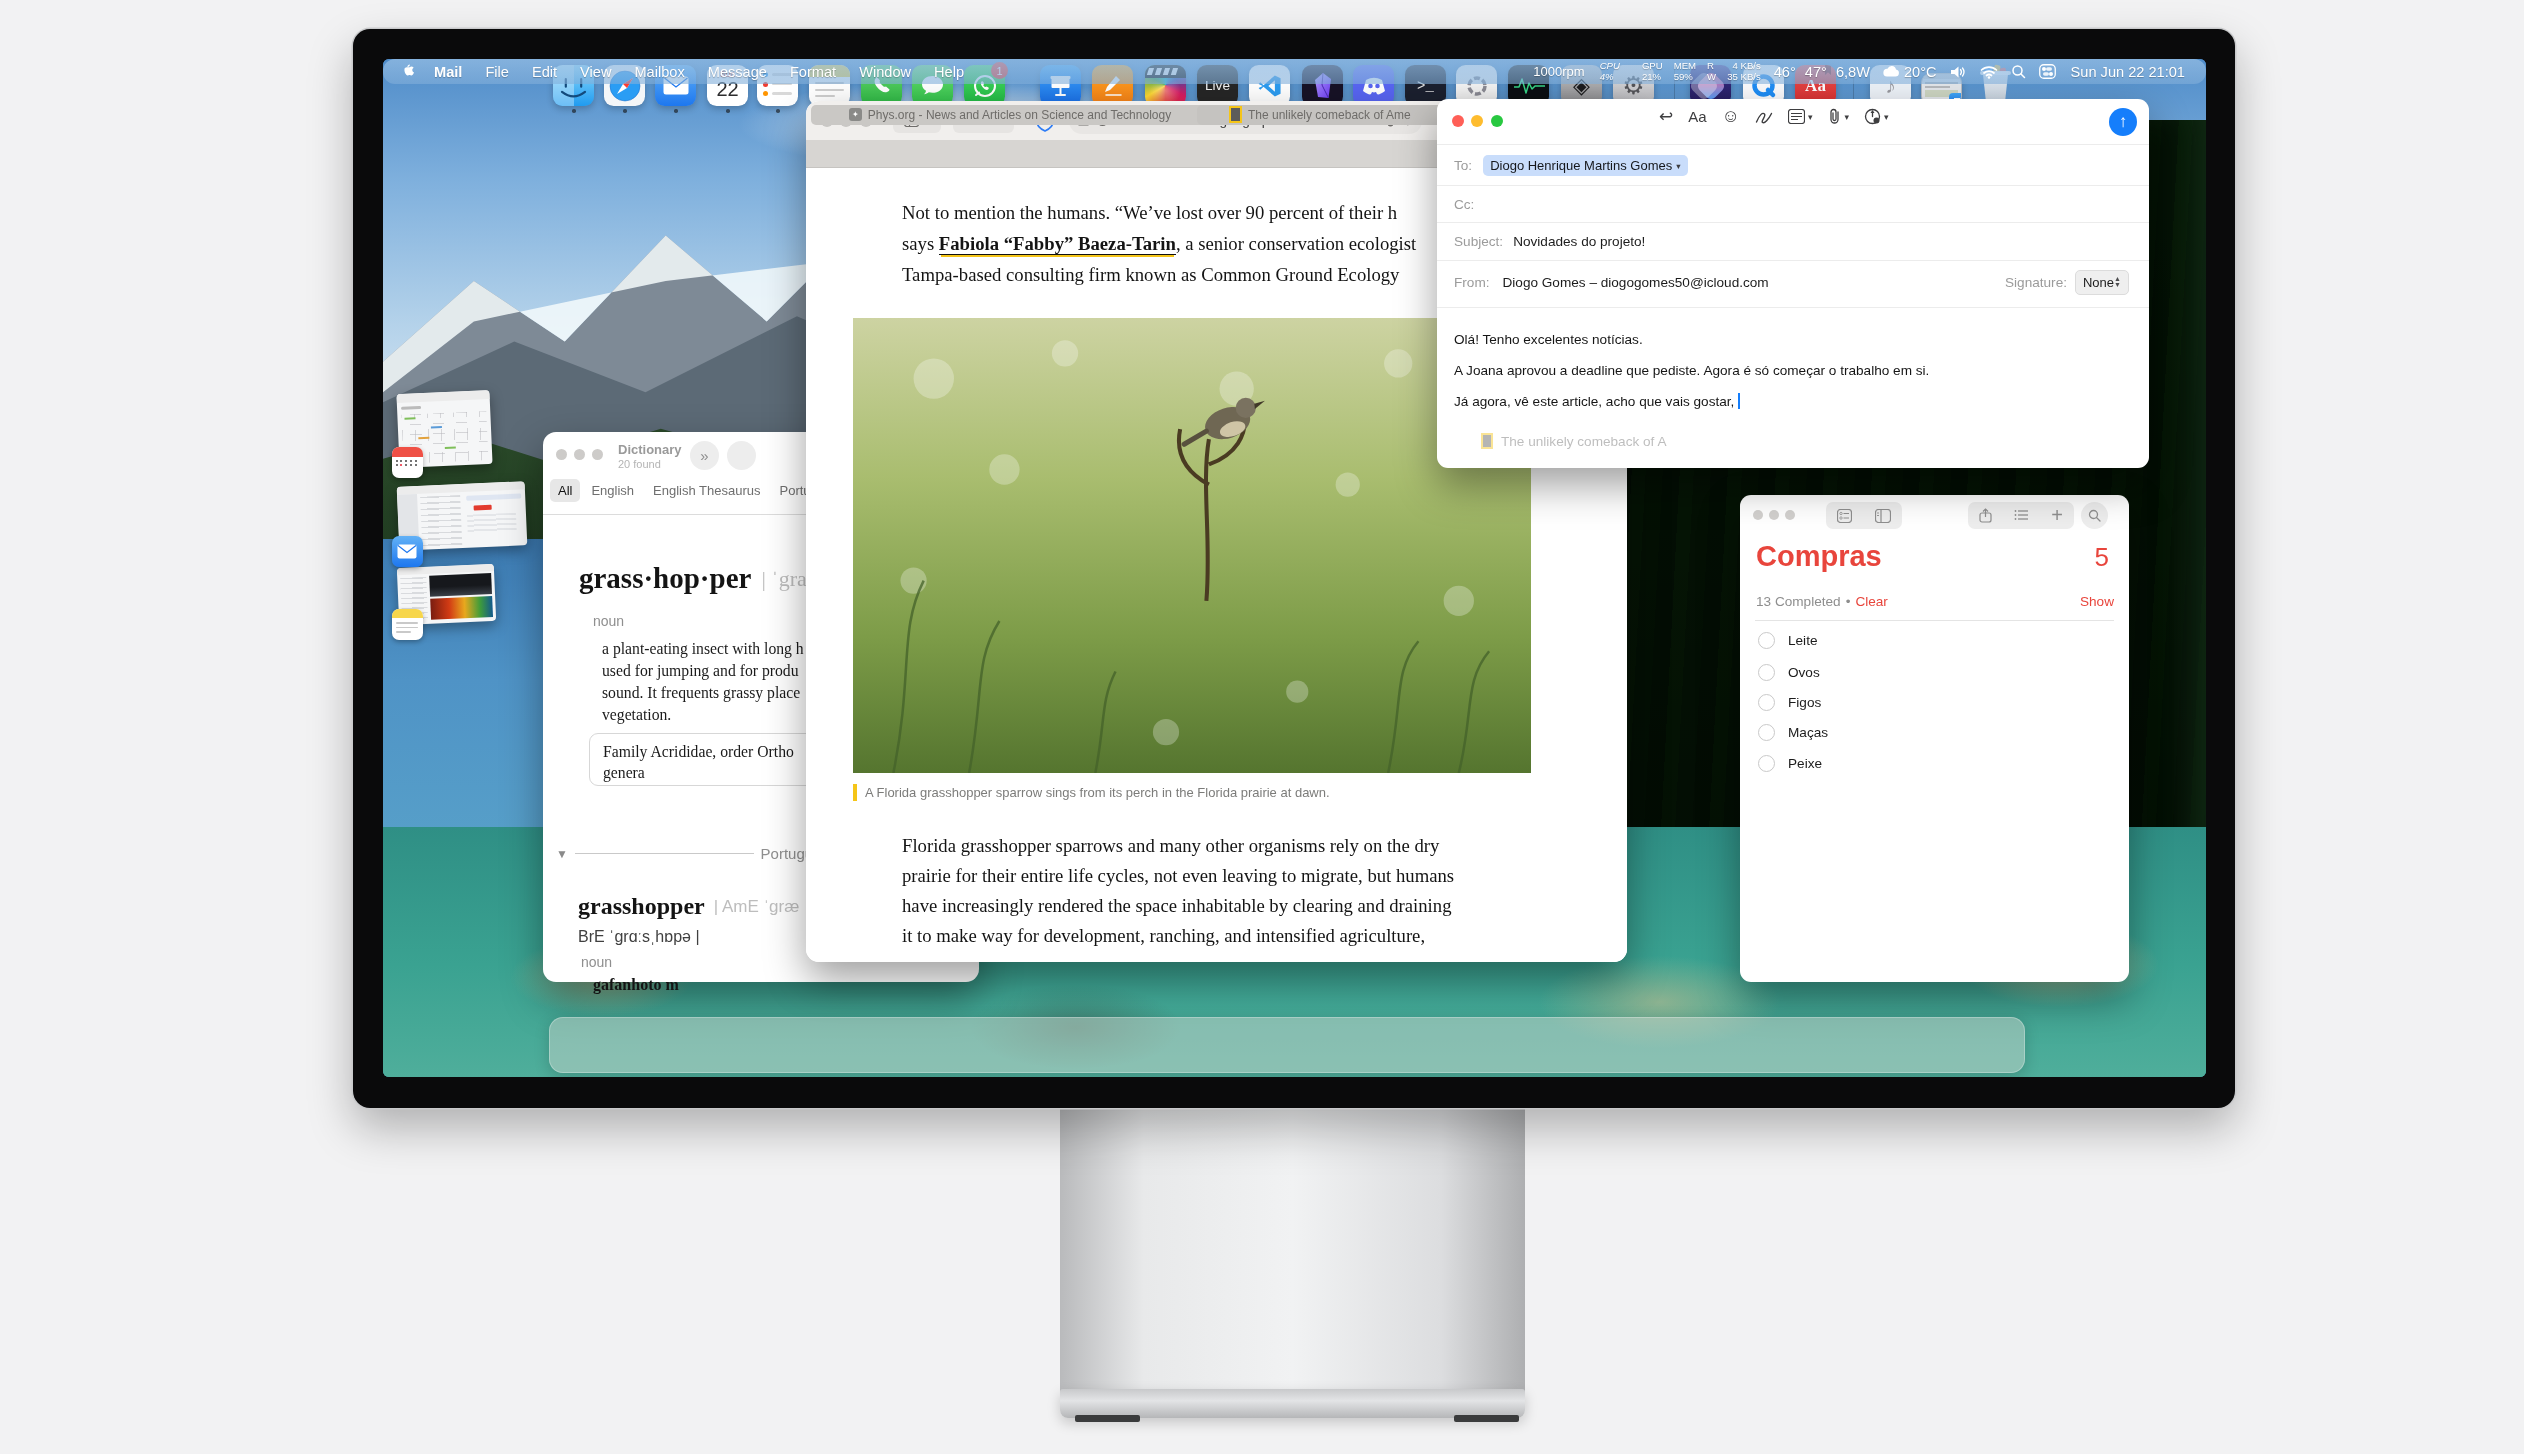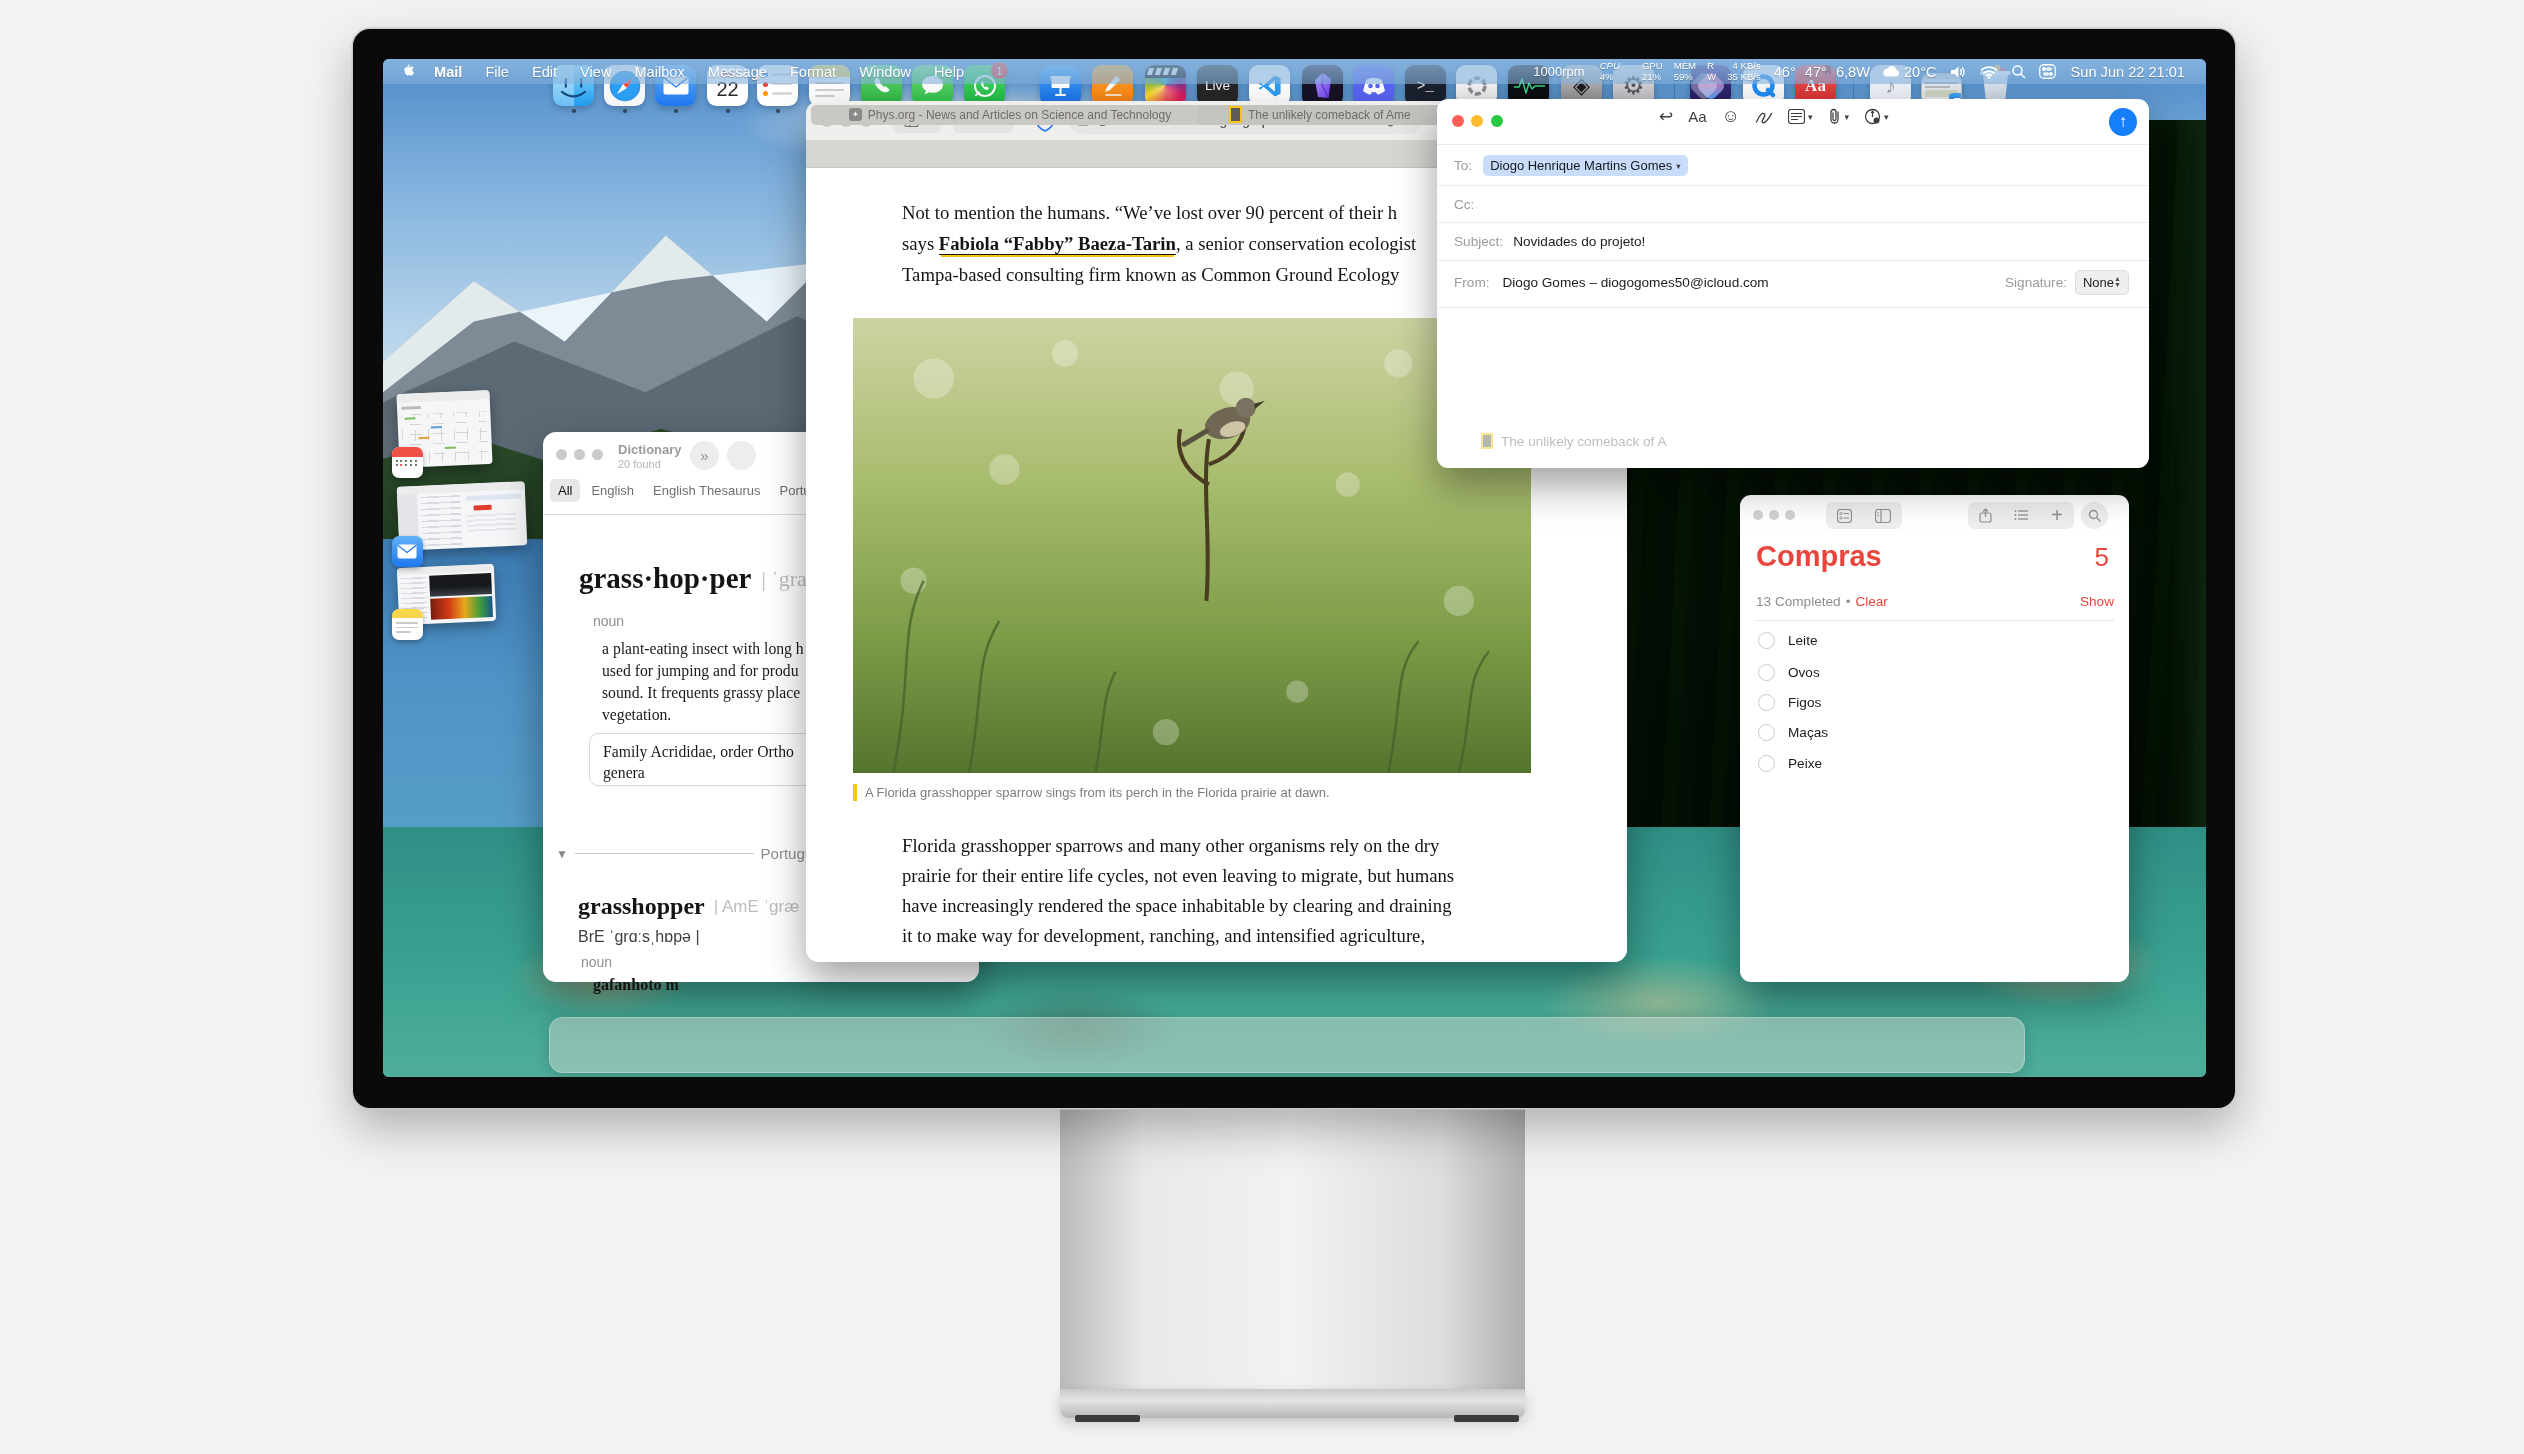--- a/index.html
+++ b/index.html
@@ -32,21 +32,21 @@
   .shallow{left:0;top:768px;width:1823px;height:250px;
     background:
       radial-gradient(131px 56px at 12% 60%,rgba(200,176,126,.55),rgba(200,176,126,0) 70%),
       radial-gradient(151px 61px at 38% 80%,rgba(60,60,50,.35),rgba(60,60,50,0) 70%),
       radial-gradient(172px 66px at 70% 70%,rgba(214,190,140,.5),rgba(214,190,140,0) 70%),
       radial-gradient(141px 61px at 92% 55%,rgba(222,202,150,.6),rgba(222,202,150,0) 70%),
       linear-gradient(180deg,#2f8f85,#3aa291 55%,#4fae9b);}
 
   
   .menubar{left:0;top:0;width:1823px;height:25px;background:linear-gradient(180deg,rgba(150,190,228,.75),rgba(130,175,218,.6));
-    color:#fff;font-size:14.6px;text-shadow:0 0.5px 1px rgba(0,0,0,.25);z-index:40;}
+    color:#fff;font-size:14.6px;text-shadow:0 0.5px 1px rgba(0,0,0,.25);z-index:40;border-radius:12px;}
   .menubar .item{margin-right:23px;white-space:nowrap;}
   .stk{display:flex;flex-direction:column;align-items:flex-start;font-size:9.6px;line-height:10.6px;}
   .sticon{display:inline-flex;align-items:center;justify-content:center;}
 
   
   .thumb{background:#f5f6f7;border-radius:4px;box-shadow:0 5px 13px rgba(0,0,0,.35);transform:rotate(-2.5deg);z-index:5;overflow:hidden;}
   .mini-ic{width:31px;height:31px;border-radius:7px;z-index:6;box-shadow:0 2px 5px rgba(0,0,0,.3);}
 
   
   .win{background:#fff;box-shadow:0 17px 40px rgba(0,0,0,.38);border-radius:12px;}
@@ -491,20 +491,25 @@
       <span class="f" style="background:#efefef;border:1px solid #dcdcdc;border-radius:5px;height:23px;padding:0 7px;font-size:13px;color:#1c1c1c;">
         <span>None</span>
         <span style="display:flex;flex-direction:column;font-size:7px;line-height:6px;color:#4c4c4e;">
             <span>▲</span>
             <span>▼</span>
           </span>
       </span>
     </div>
     <div class="sep" style="top:208px;"></div>
 
+    <div class="a" style="left:17px;top:225px;right:20px;font-size:13.6px;color:#161616;line-height:31px;">
+      <div>Olá! Tenho excelentes notícias.</div>
+      <div>A Joana aprovou a deadline que pediste. Agora é só começar o trabalho em si.</div>
+      <div><span>Já agora, vê este article, acho que vais gostar,</span><span style="display:inline-block;width:1.5px;height:16px;background:#157efb;vertical-align:-3px;margin-left:4px;"></span></div>
+    </div>
 
     <div class="a f" style="left:44px;top:334px;gap:8px;opacity:.45;">
       <span style="display:inline-block;width:8px;height:12px;background:#5c5c5a;border:2.5px solid #f5c518;"></span>
       <span style="color:#6f6f6f;font-size:13.6px;">The unlikely comeback of A</span>
     </div>
   </div>
 
   <div class="a win" style="left:1357px;top:436px;width:389px;height:487px;border-radius:11px;z-index:18;">
     <div class="a tl" style="left:13px;top:15px;width:10px;height:10px;background:#d2d0ce;"></div>
     <div class="a tl" style="left:29px;top:15px;width:10px;height:10px;background:#d2d0ce;"></div>

